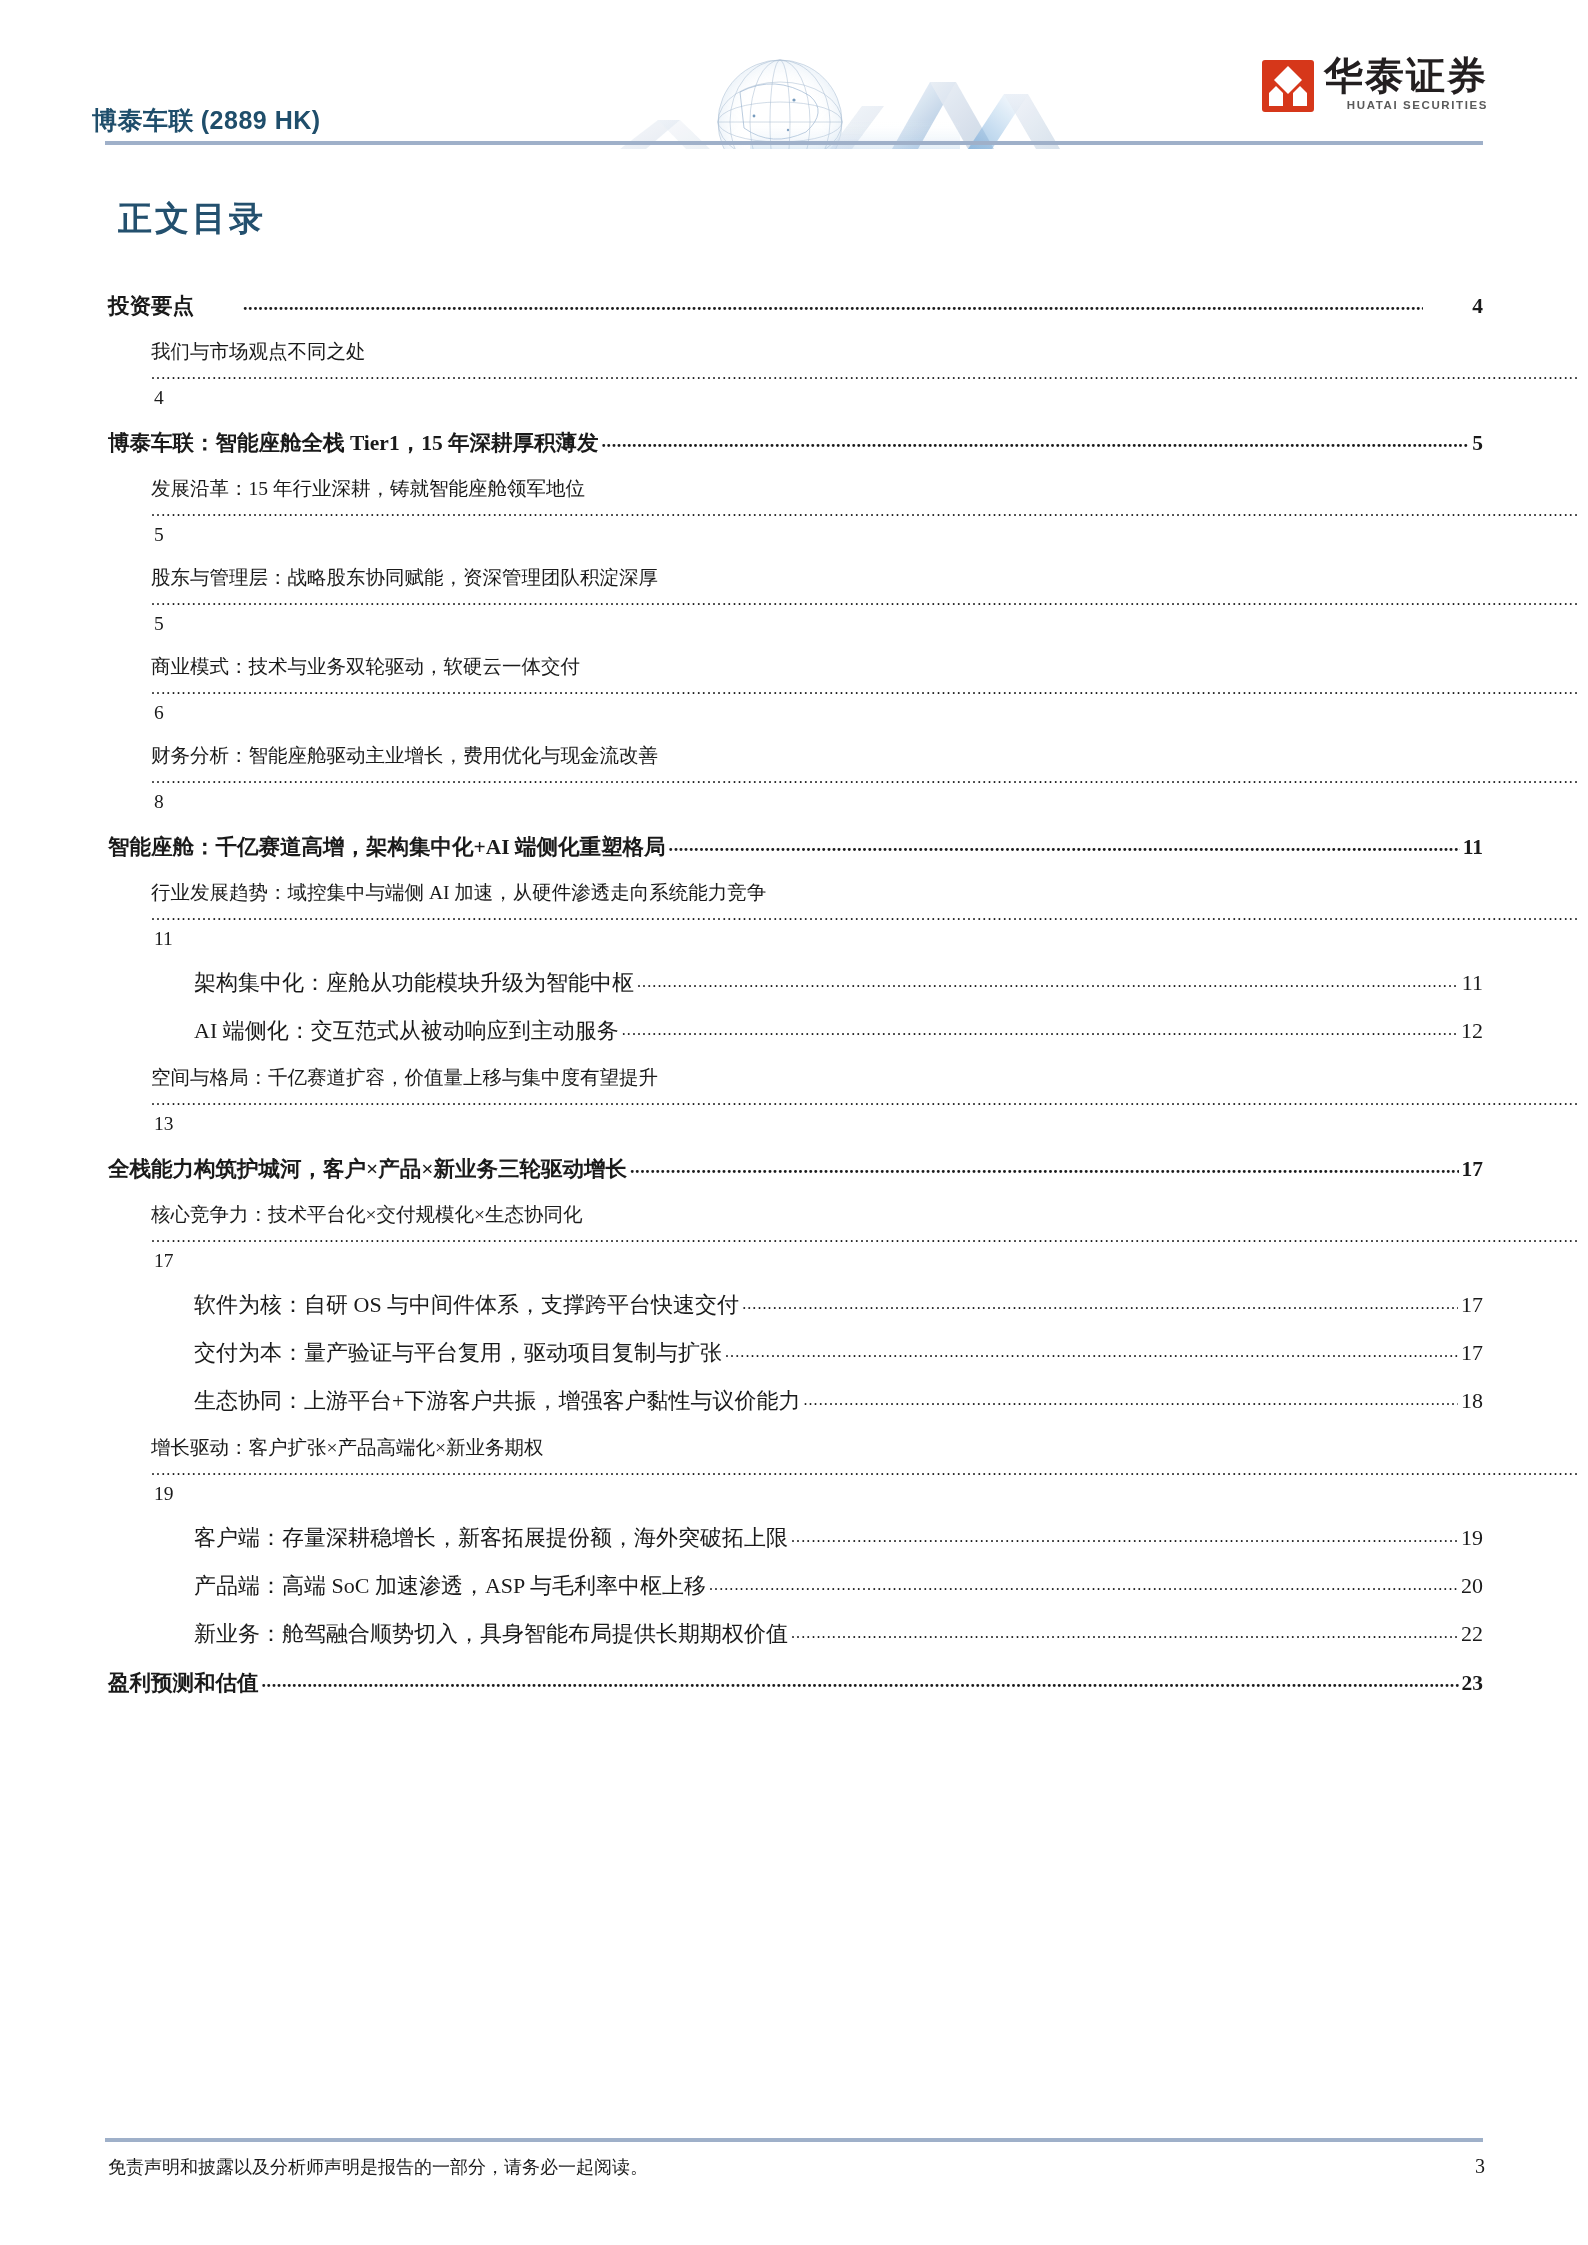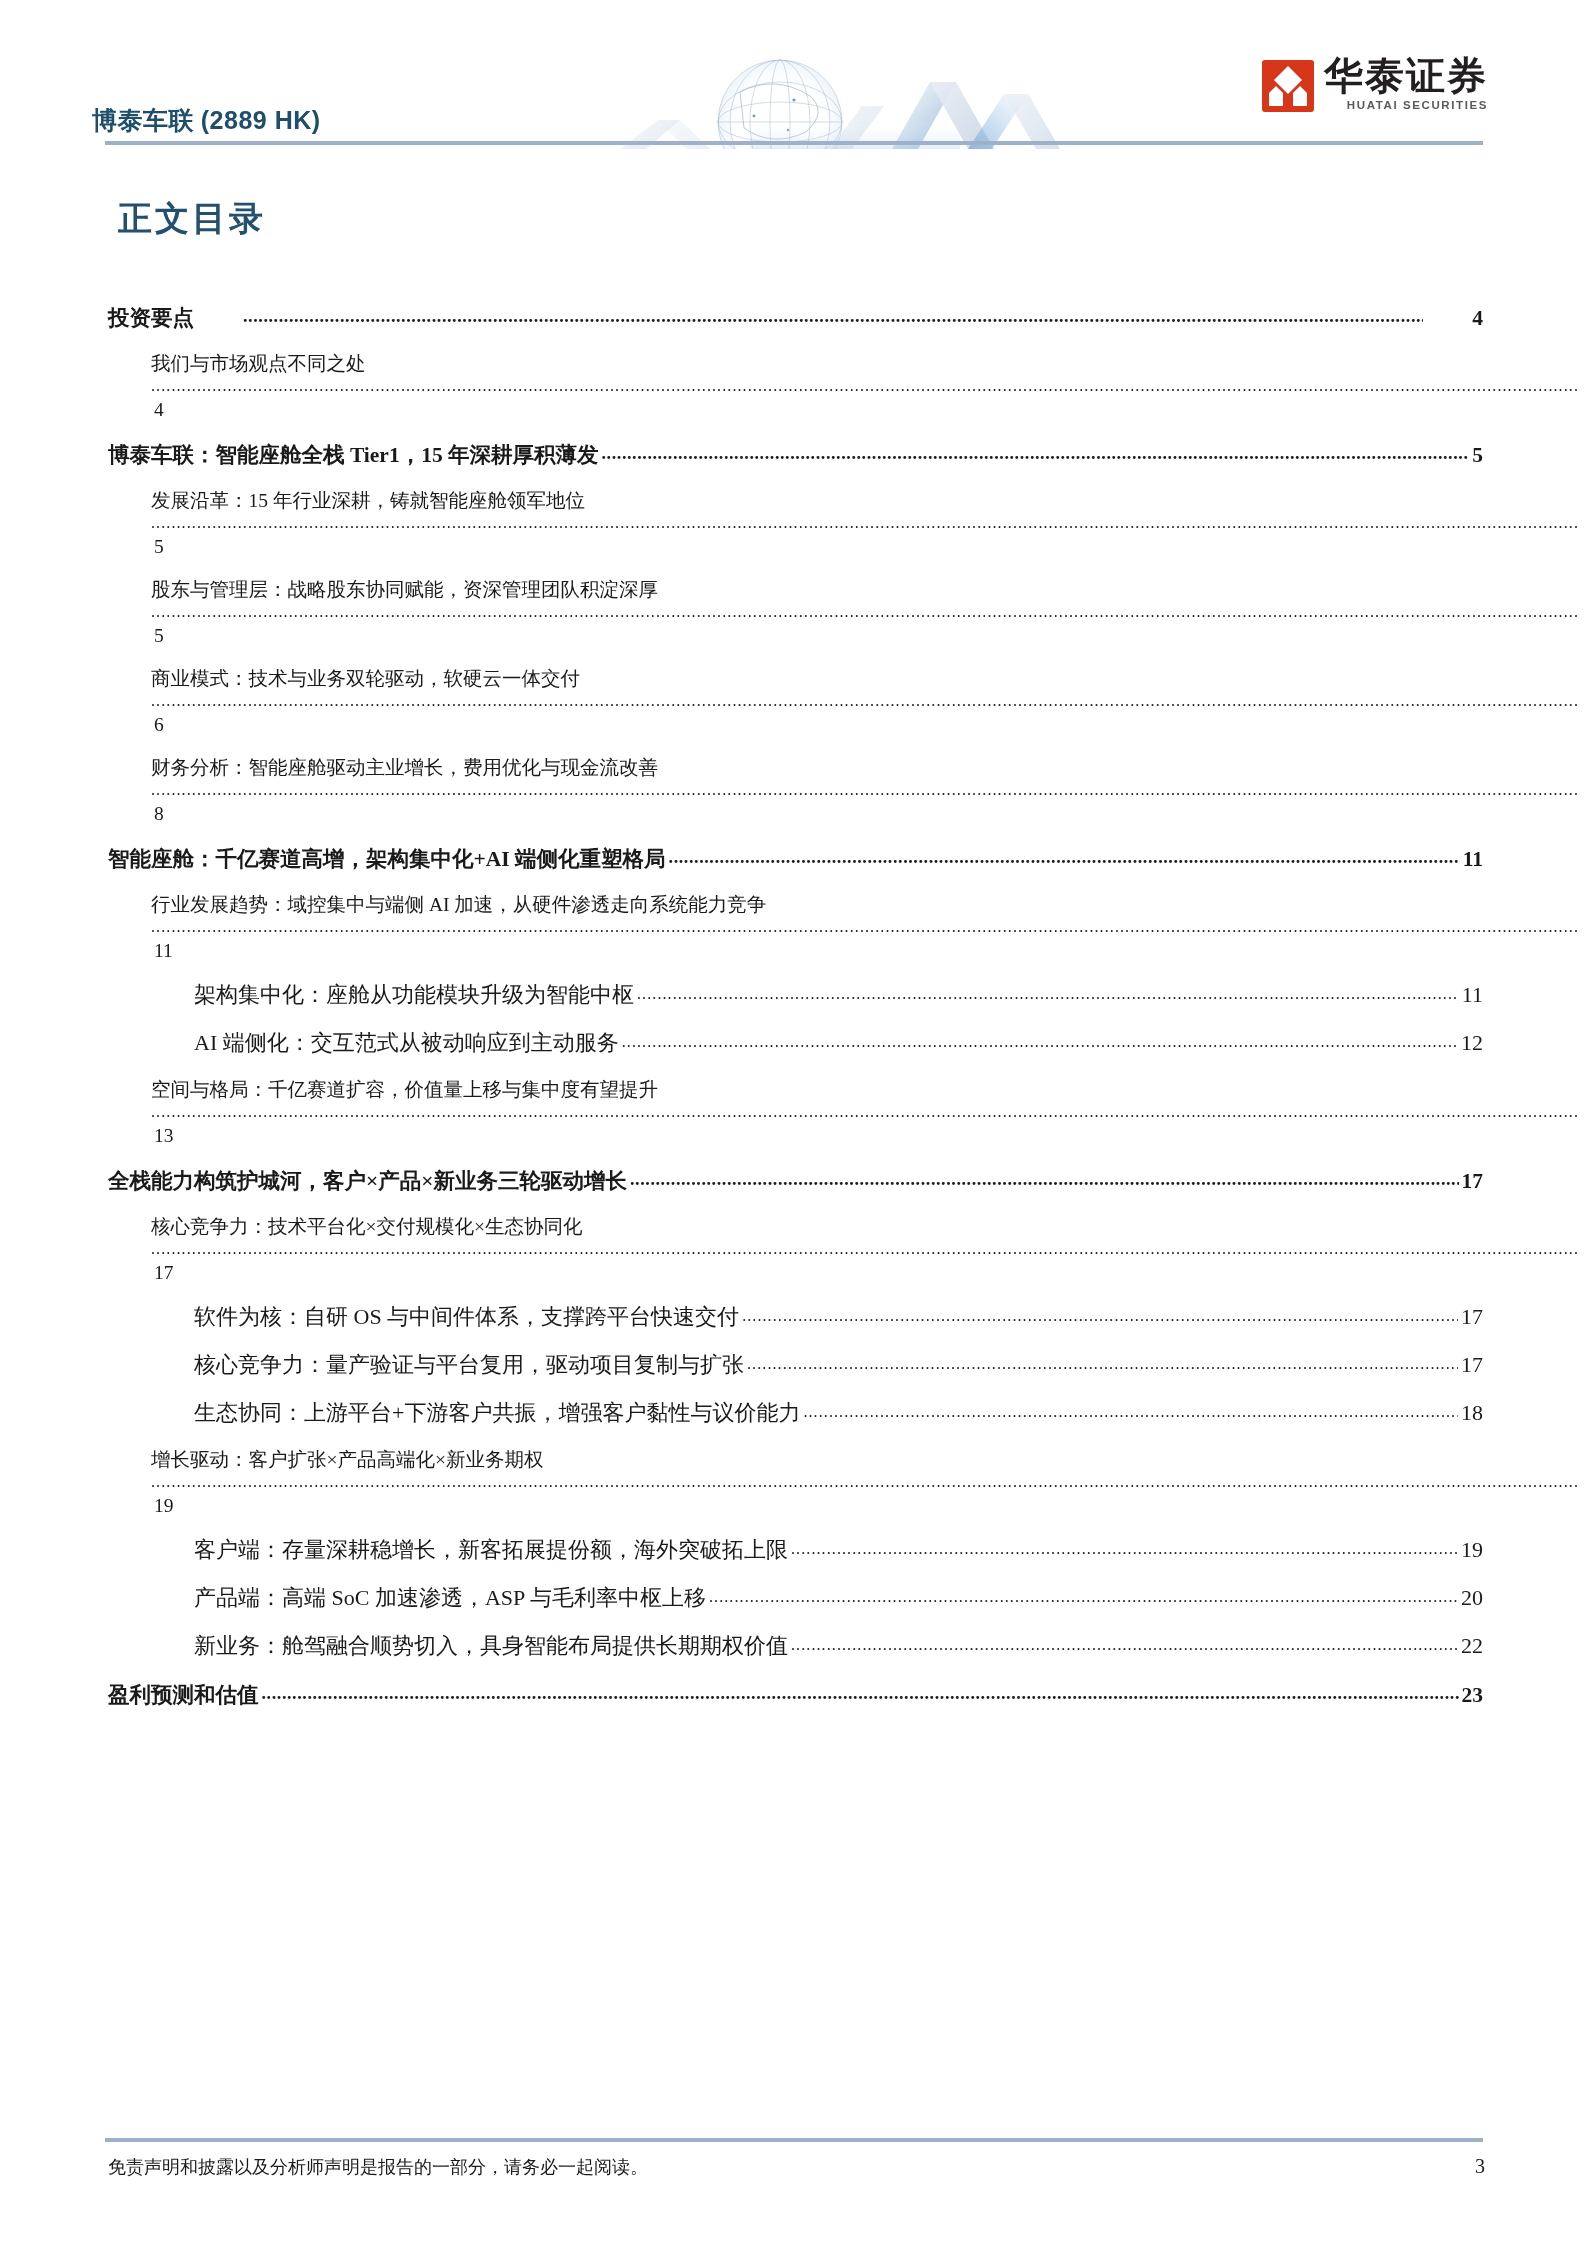--- a/index.html
+++ b/index.html
@@ -150,21 +150,21 @@
 
   
   .lvl1 {
     font-size: 21.5px;
     font-weight: bold;
     color: #1a1a1a;
     margin-bottom: 9px;
     margin-top: 19px;
   }
   .lvl1 .leader::after { font-size: 18px; letter-spacing: 0.6px; }
-  .lvl1:first-child { margin-top: 16px; gap: 46px; }
+  .lvl1:first-child { margin-top: 4px; gap: 46px; }
 
   
   .lvl2 {
     font-size: 19.5px;
     font-weight: normal;
     color: #1a1a1a;
     padding-left: 43px;
     margin-bottom: 7px;
     margin-top: 18px;
     flex-direction: column;
@@ -362,21 +362,21 @@
         <span class="lbl">核心竞争力：技术平台化×交付规模化×生态协同化</span>
         <span class="leader"></span>
         <span class="pg">17</span>
       </div>
       <div class="toc-entry lvl3">
         <span class="lbl">软件为核：自研 OS 与中间件体系，支撑跨平台快速交付</span>
         <span class="leader"></span>
         <span class="pg">17</span>
       </div>
       <div class="toc-entry lvl3">
-        <span class="lbl">核心竞争力：量产验证与平台复用，驱动项目复制与扩张</span>
+        <span class="lbl">交付为本：量产验证与平台复用，驱动项目复制与扩张</span>
         <span class="leader"></span>
         <span class="pg">17</span>
       </div>
       <div class="toc-entry lvl3">
         <span class="lbl">生态协同：上游平台+下游客户共振，增强客户黏性与议价能力</span>
         <span class="leader"></span>
         <span class="pg">18</span>
       </div>
       <div class="toc-entry lvl2">
         <span class="lbl">增长驱动：客户扩张×产品高端化×新业务期权</span>

